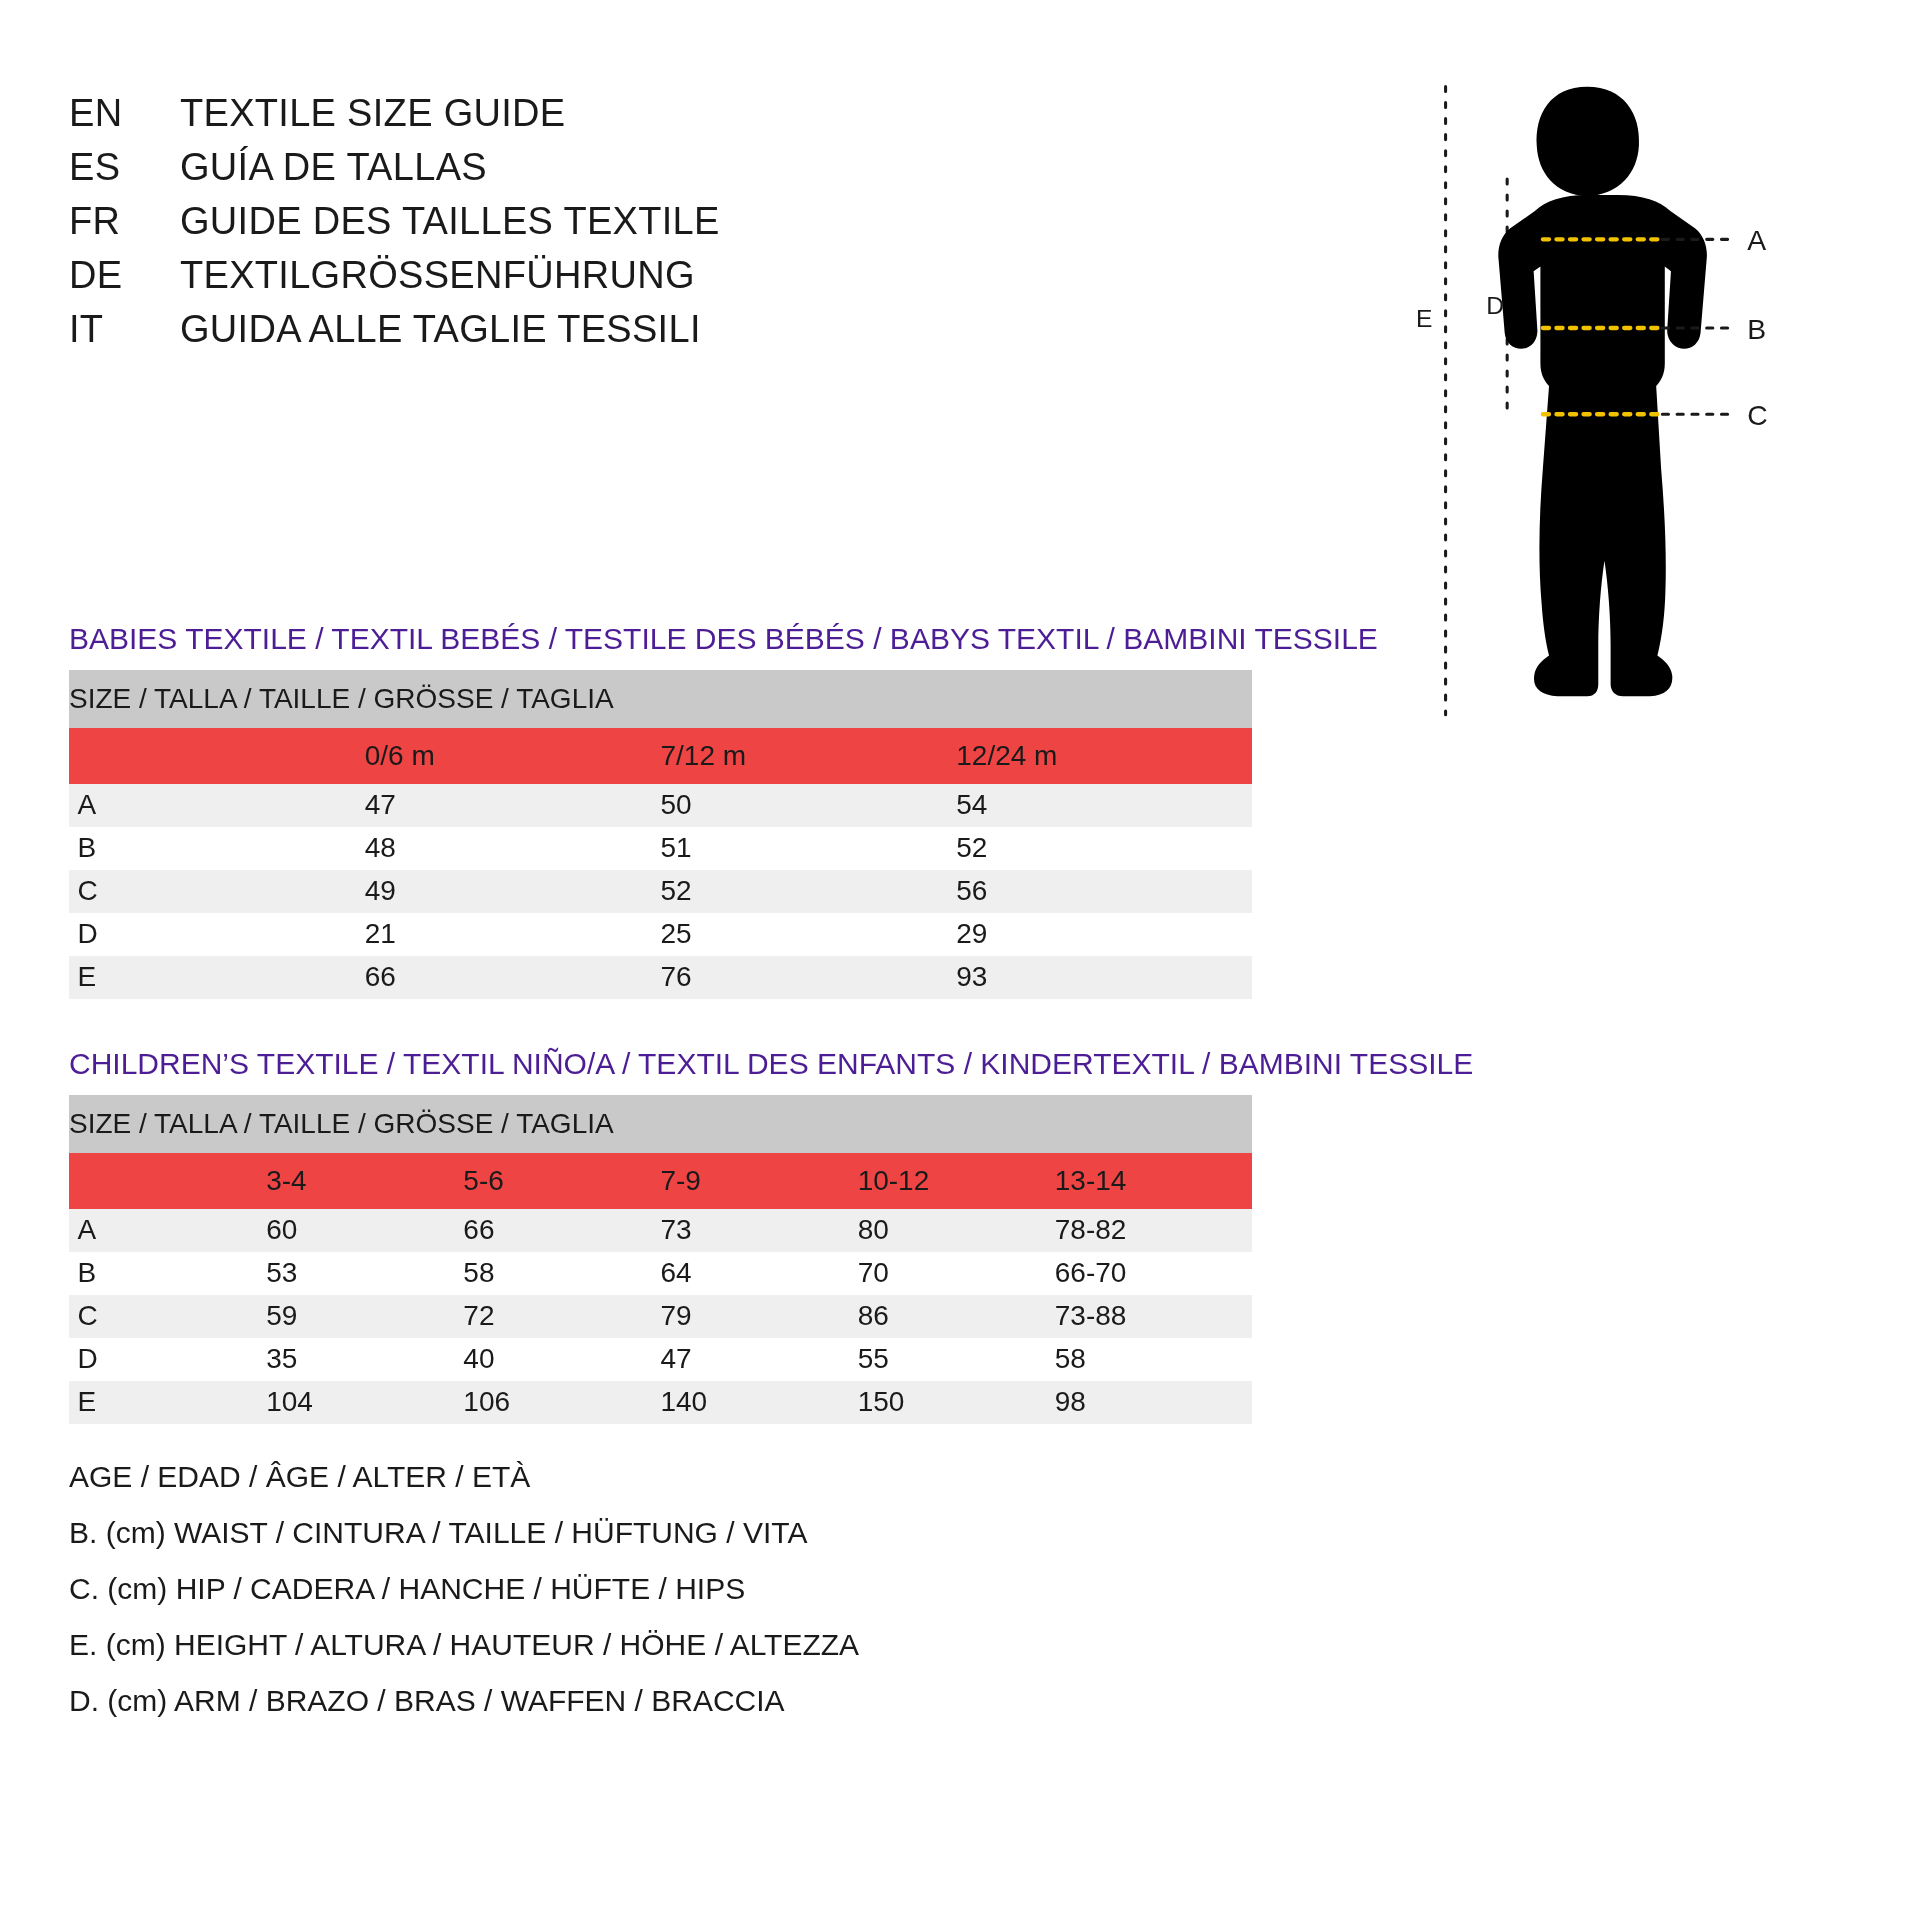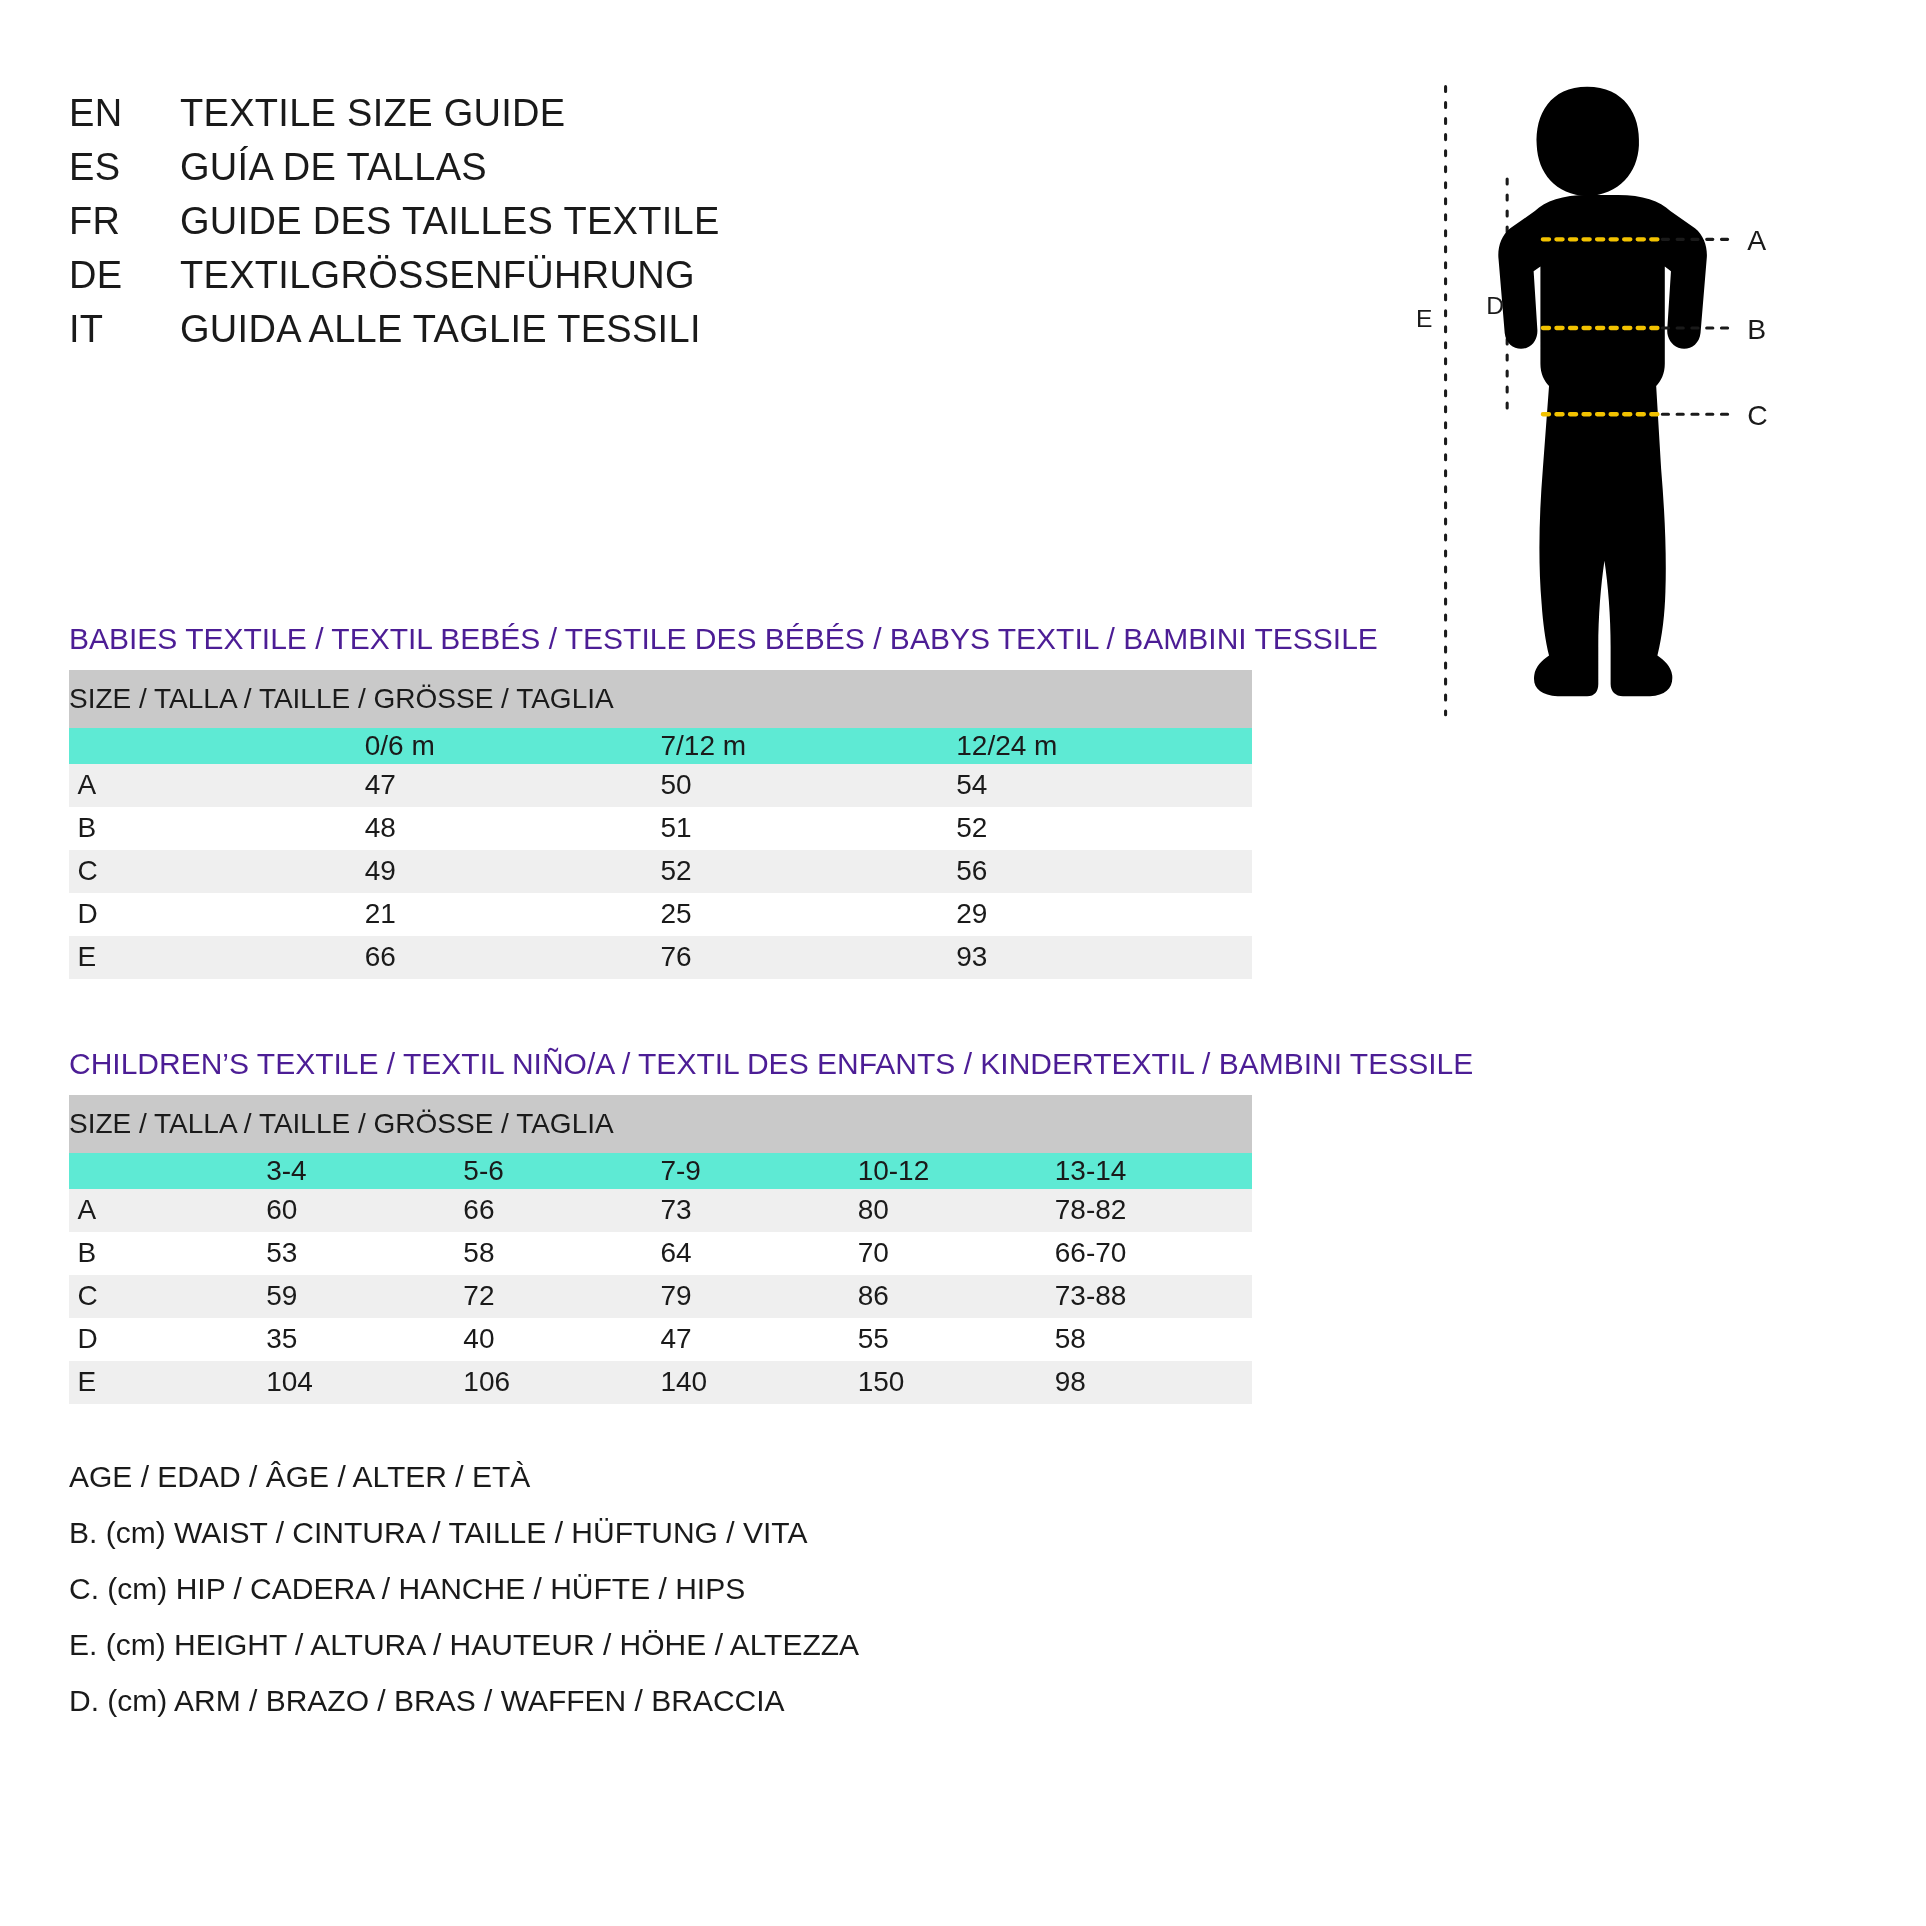--- a/index.html
+++ b/index.html
@@ -91,22 +91,22 @@
     padding: 0;
     color: #1a1a1a;
   }
   .hdr-row td {
     background: #c9c9c9;
     height: 58px;
     padding-left: 8.6px;
     font-size: 28px;
   }
   .sub-row td {
-    background: #5eead4;
-    height: 36px;
+    background: #ef4444;
+    height: 56px;
   }
   .data-row td {
     height: 43px;
   }
   .data-row.shade td {
     background: #efefef;
   }
   .col-label {
     width: 108px;
     padding-left: 8.6px !important;

